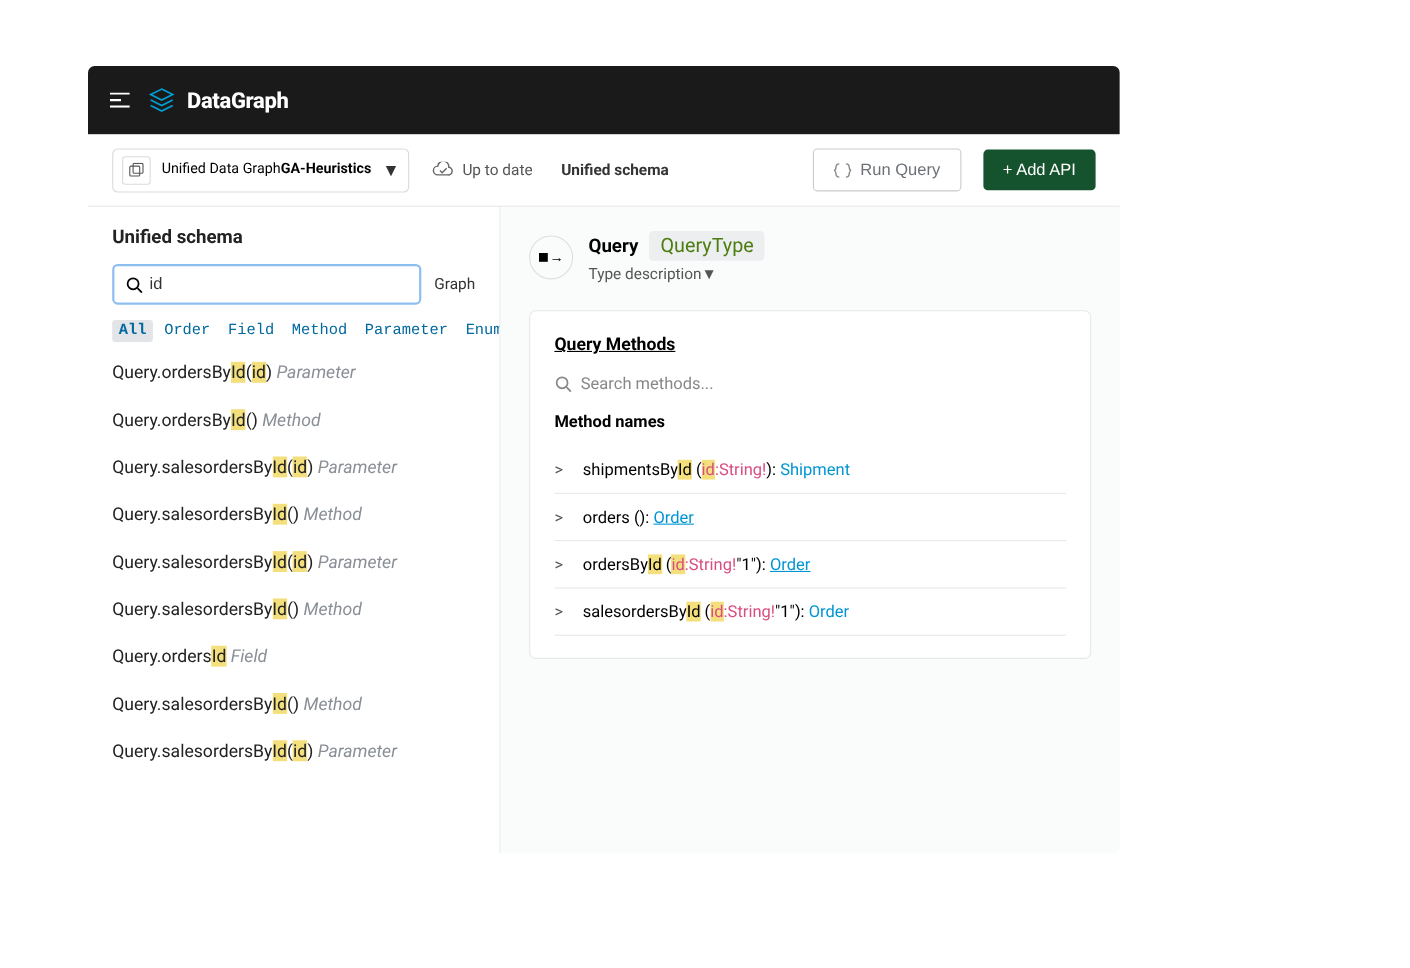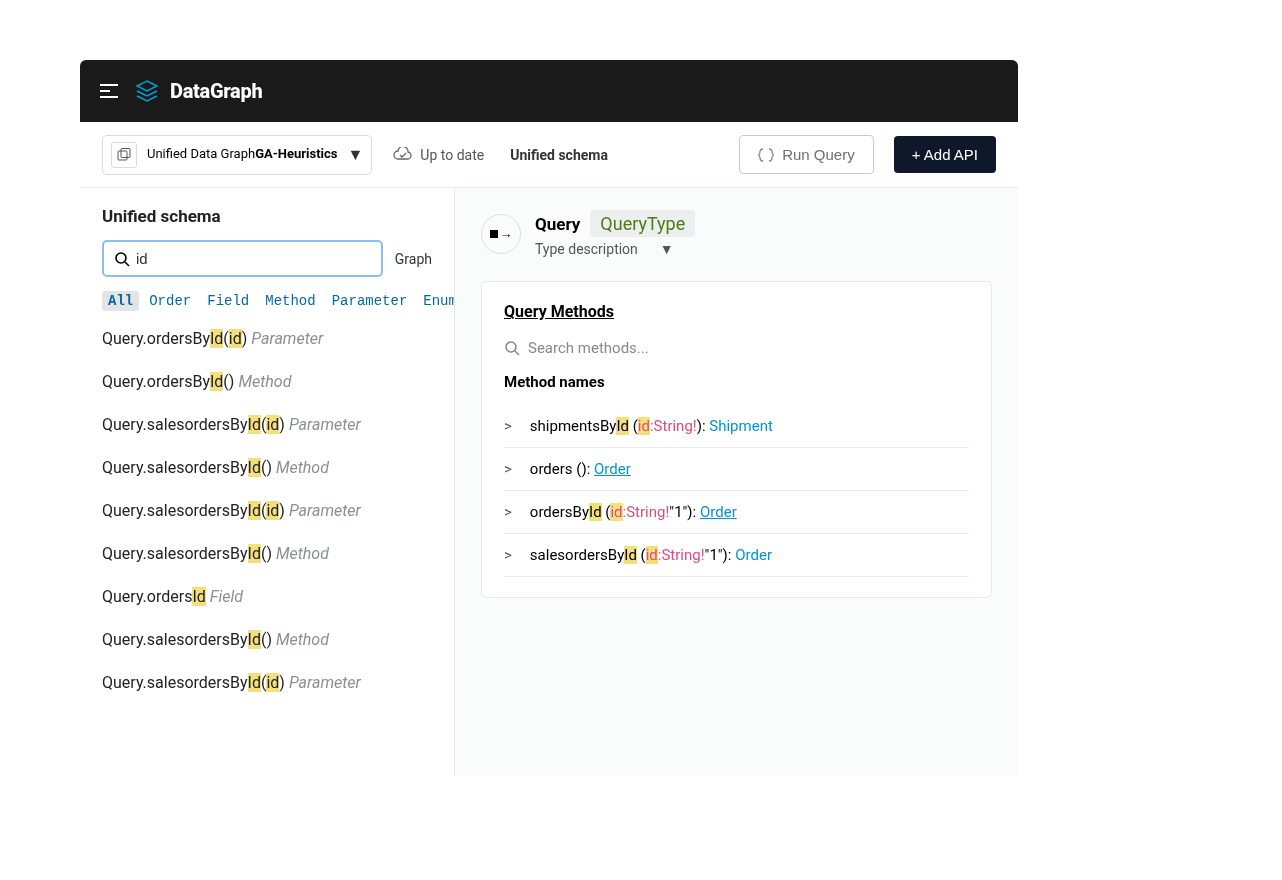--- a/index.html
+++ b/index.html
@@ -17,21 +17,21 @@
 .graph-sel { display: flex; align-items: center; border: 1px solid #d8dbde; border-radius: 5px; padding: 6px 8px; gap: 10px; cursor: pointer; }
 .graph-sel .gicon { width: 26px; height: 26px; border: 1px solid #d8dbde; border-radius: 3px; display: flex; align-items: center; justify-content: center; color: #333; }
 .graph-sel .glines { display: flex; flex-direction: row; line-height: 1.15; font-size: 13px; }
 .graph-sel .gl2 { font-weight: 700; }
 .graph-sel .gchev { color: #333; }
 
 .status-wrap { display: flex; align-items: center; gap: 8px; color: #555; font-size: 14px; }
 .breadcrumb { font-weight: 700; font-size: 14px; color: #333; margin-left: 6px; }
 .spacer { flex: 1; }
 .run-btn { border: 1px solid #c7cbd0; background: #fff; color: #6b7177; padding: 10px 18px; border-radius: 4px; font-size: 15px; display: flex; align-items: center; gap: 8px; cursor: pointer; }
-.add-btn { background: #0f172a; color: #fff; border: none; padding: 10px 18px; border-radius: 4px; font-size: 15px; cursor: pointer; }
+.add-btn { background: #14532d; color: #fff; border: none; padding: 10px 18px; border-radius: 4px; font-size: 15px; cursor: pointer; }
 
 .content { display: flex; height: 588px; }
 .sidebar { width: 375px; border-right: 1px solid #e6e8ea; padding: 18px 22px; overflow: hidden; }
 .sb-title { font-weight: 700; font-size: 17px; color: #222; margin-bottom: 14px; }
 .search-row { display: flex; align-items: center; gap: 12px; margin-bottom: 14px; }
 .search-box { flex: 1; border: 2px solid #8dbef0; border-radius: 5px; display: flex; align-items: center; padding: 8px 10px; gap: 6px; }
 .search-box input { border: none; outline: none; font-size: 15px; width: 100%; color: #333; }
 .cancel-link { color: #333; font-size: 14px; cursor: pointer; }
 
 .filter-tabs { display: flex; gap: 4px; font-size: 14px; color: #0369a1; margin-bottom: 18px; font-family: Liberation Mono, monospace; }
@@ -44,21 +44,21 @@
 .result-item .kind { color: #8a8f96; font-style: italic; margin-left: 4px; }
 
 .main { flex: 1; background: #fafbfb; padding: 22px 26px; }
 .typehdr { display: flex; align-items: center; gap: 14px; margin-bottom: 24px; }
 .typeicon { width: 40px; height: 40px; border-radius: 50%; border: 1px solid #dcdfe2; display: flex; align-items: center; justify-content: center; font-size: 13px; }
 .typeicon .sq { width: 8px; height: 8px; background: #000; display: inline-block; }
 .typehdr .tmeta { display: flex; flex-direction: column; gap: 4px; }
 .typehdr .trow1 { display: flex; align-items: center; gap: 10px; }
 .typehdr .tname { font-weight: 700; font-size: 17px; }
 .typebadge { background: #eceef0; border-radius: 4px; padding: 3px 10px; font-size: 18px; color: #4d7c0f; }
-.typehdr .trow2 { display: flex; align-items: center; gap: 22px; color: #555; font-size: 14px; cursor: pointer; }
+.typehdr .trow2 { display: flex; align-items: center; gap: 0; color: #555; font-size: 14px; cursor: pointer; }
 
 .methods-card { background: #fff; border: 1px solid #e6e8ea; border-radius: 6px; padding: 20px 22px; }
 .mc-title { font-weight: 700; font-size: 16px; margin-bottom: 18px; text-decoration: underline; }
 .mc-search { display: flex; align-items: center; gap: 8px; color: #888; font-size: 15px; margin-bottom: 16px; cursor: text; }
 .mc-colhdr { font-weight: 700; font-size: 15px; margin-bottom: 14px; }
 .method-row { display: flex; align-items: center; gap: 18px; border-bottom: 1px solid #e6e8ea; padding: 12px 0; font-size: 15px; }
 .method-row .chev { color: #555; cursor: pointer; }
 .method-row .mname .hl { background: #f4df7d; }
 .method-row .idparam { background: #f4df7d; color: #d94e82; }
 .method-row .stringt { color: #d94e82; }

